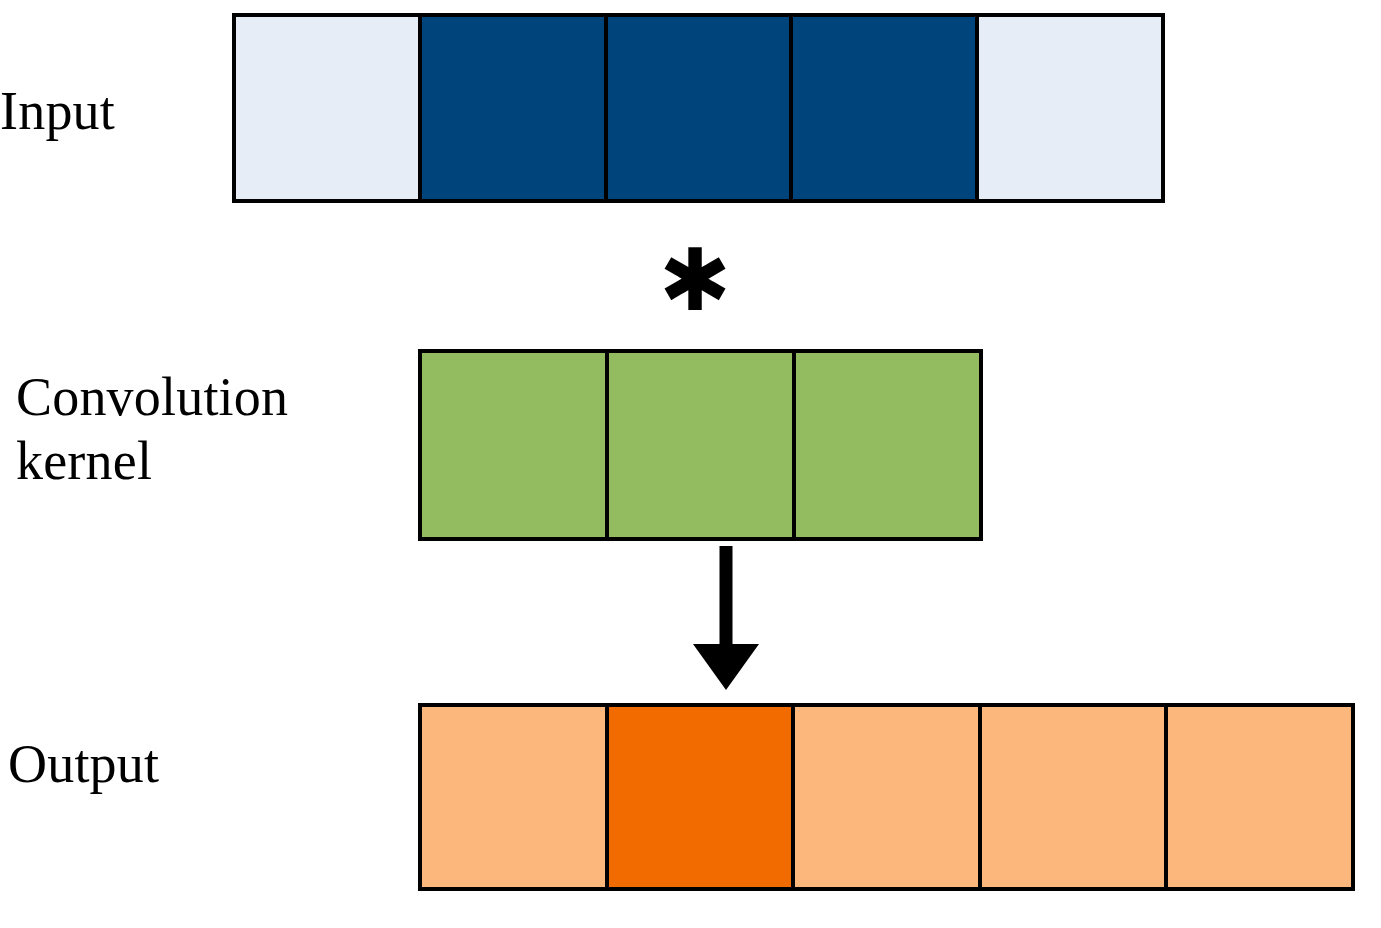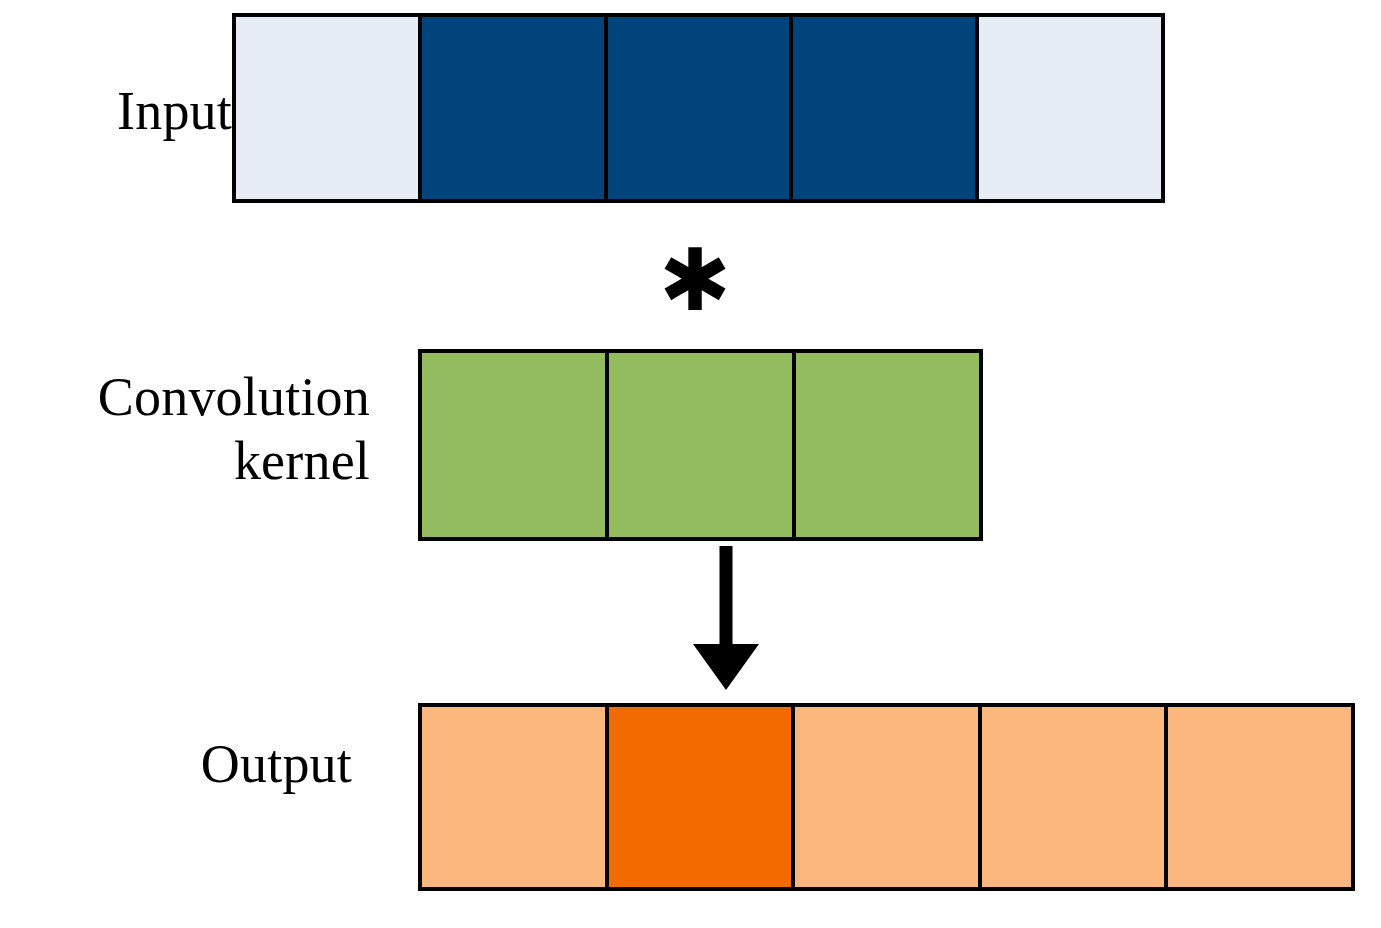--- a/index.html
+++ b/index.html
@@ -21,35 +21,36 @@
     overflow: hidden;
   }
 
   
   .row-label {
     position: absolute;
     font-family: "Liberation Serif", "DejaVu Serif", serif;
     font-size: 54px;
     line-height: 1.18;
     color: #000000;
-    text-align: right;
+    text-align: left;
     white-space: pre-line;
     letter-spacing: 0.2px;
   }
 
   #label-input {
     left: 0px;
     top: 80px;
     width: 232px;
   }
 
   #label-kernel {
-    left: 10px;
+    left: 0px;
     top: 366px;
     width: 360px;
+    padding-left: 16px;
   }
 
   #label-output {
     left: 0px;
     top: 733px;
     width: 344px;
     padding-left: 8px;
   }
 
   

